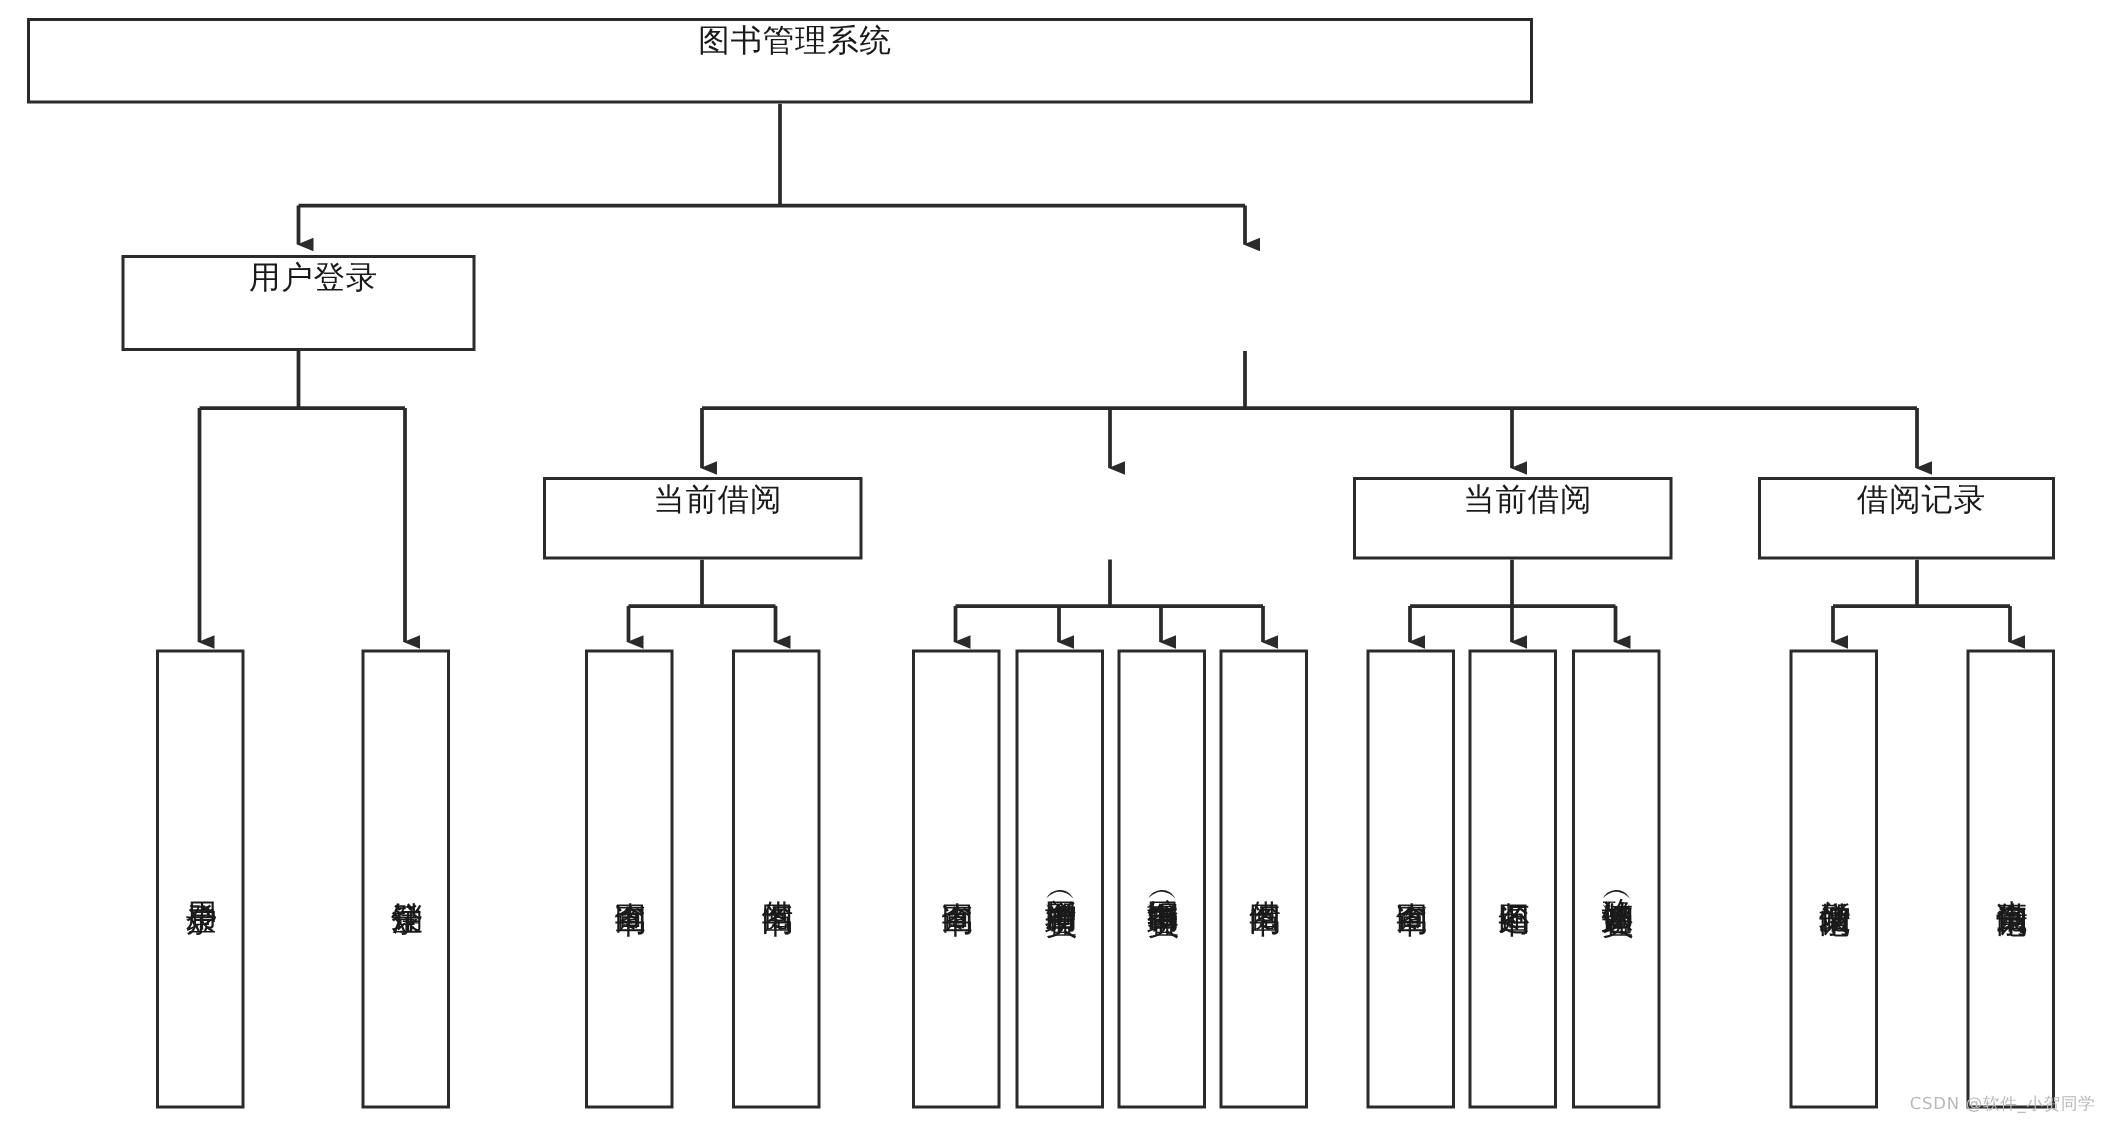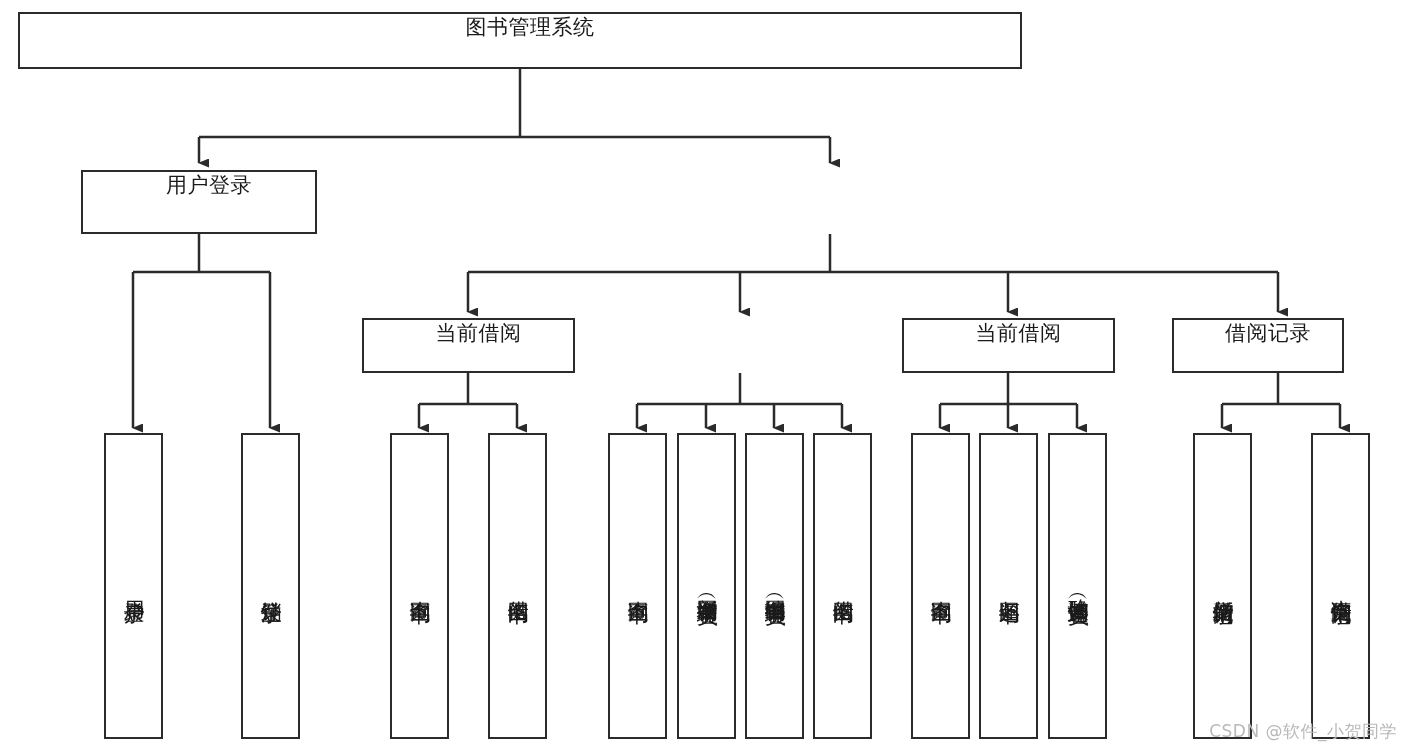--- a/index.html
+++ b/index.html
@@ -54,21 +54,21 @@
     white-space: nowrap;
     font-size: 21px;
     line-height: 1.22;
     letter-spacing: 1px;
     text-align: center;
   }
   .watermark {
     position: absolute;
     right: 8px;
     bottom: 4px;
-    font-size: 17px;
+    font-size: 11px;
     color: #b9b9b9;
     white-space: nowrap;
     letter-spacing: 0.5px;
     pointer-events: none;
   }
 </style>
 </head>
 <body>
 
 <div id="diagram-root">
@@ -137,21 +137,21 @@
 
   <div class="node" style="left:362px; top:318px; width:213px; height:55px;">
     <span class="node-label">当前借阅</span>
   </div>
 
 
   <div class="node" style="left:902px; top:318px; width:213px; height:55px;">
     <span class="node-label">当前借阅</span>
   </div>
 
-  <div class="node" style="left:1172px; top:318px; width:172px; height:55px;">
+  <div class="node" style="left:1172px; top:318px; width:198px; height:55px;">
     <span class="node-label">借阅记录</span>
   </div>
 
   <div class="node leaf" style="left:104px; top:433px; width:59px; height:306px;">
     <span class="node-label">用户登录</span>
   </div>
 
   <div class="node leaf" style="left:241px; top:433px; width:59px; height:306px;">
     <span class="node-label">注销登录</span>
   </div>

